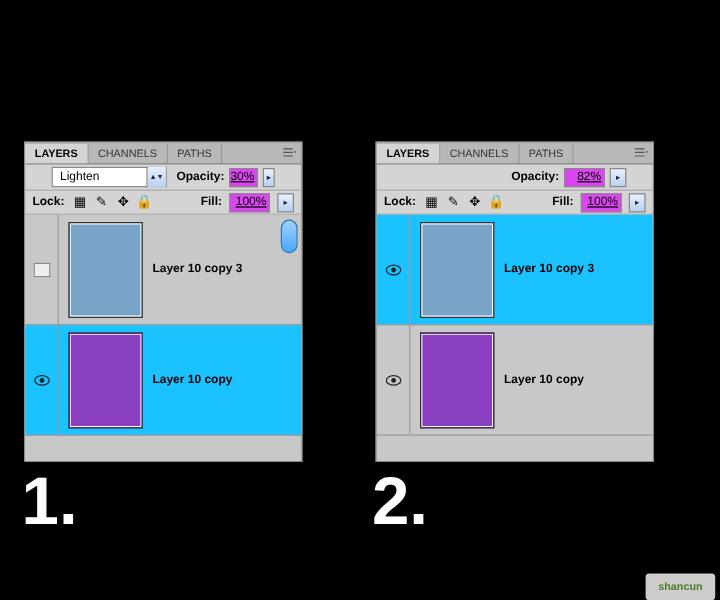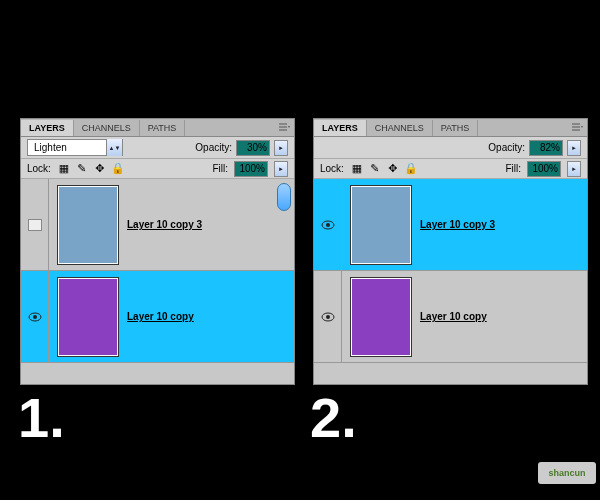--- a/index.html
+++ b/index.html
@@ -1,49 +1,49 @@
 <!DOCTYPE html>
 <html><head>
 <meta charset="utf-8">
 <style>
 * { margin: 0; padding: 0; box-sizing: border-box; }
 body { width: 600px; height: 500px; background: #000; font-family: "Lucida Grande", Arial, sans-serif; font-size: 10px; position: relative; }
-.panel { position: absolute; width: 275px; background: #d4d4d4; border: 1px solid #888; }
+.panel { position: absolute; width: 232px; background: #d4d4d4; border: 1px solid #888; }
 .panel-1 { left: 20px; top: 118px; }
 .panel-2 { left: 313px; top: 118px; }
 .tabs-row { display: flex; align-items: center; height: 18px; background: #b8b8b8; border-bottom: 1px solid #888; position: relative; }
 .tab { padding: 3px 8px; font-size: 9px; color: #333; border-right: 1px solid #999; }
 .tab.active { background: #d4d4d4; color: #000; font-weight: bold; }
 .menu-icon { position: absolute; right: 4px; top: 3px; width: 12px; height: 10px; }
 .menu-icon svg { width: 100%; height: 100%; }
-.options-row { display: flex; align-items: center; height: 22px; padding: 0 6px; gap: 4px; border-bottom: 1px solid #aaa; }
+.options-row { display: flex; align-items: center; height: 22px; padding: 0 22px; gap: 4px; border-bottom: 1px solid #aaa; }
 .blend-select { display: flex; align-items: center; height: 17px; border: 1px solid #888; background: #fff; }
 .blend-select .txt { padding: 0 6px; font-size: 10px; width: 78px; }
 .blend-select .arrows { width: 16px; height: 17px; background: linear-gradient(#e8f0ff,#b8d0f0); border-left: 1px solid #888; display: flex; flex-direction: column; justify-content: center; align-items: center; font-size: 6px; line-height: 6px; color: #223; }
-.label { font-size: 10px; color: #000; }
-.pct-input { width: 34px; height: 16px; border: 1px solid #888; background: #0f766e; font-size: 10px; text-align: right; padding-right: 2px; line-height: 14px; }
+.label { font-size: 10px; color: #000; font-weight: bold; }
+.pct-input { width: 34px; height: 16px; border: 1px solid #888; background: #d946ef; font-size: 10px; text-align: right; padding-right: 2px; line-height: 14px; text-decoration: underline; }
 .mini-arrow { width: 14px; height: 16px; background: linear-gradient(#e8f0ff,#b8d0f0); border: 1px solid #888; display: flex; align-items: center; justify-content: center; font-size: 7px; color: #223; }
 .lock-row { display: flex; align-items: center; height: 20px; padding: 0 6px; gap: 6px; border-bottom: 1px solid #aaa; font-size: 10px; }
 .lock-icons { display: flex; gap: 4px; align-items: center; }
 .lock-icons span { width: 14px; height: 14px; display: flex; align-items: center; justify-content: center; font-size: 11px; }
 .layers-area { position: relative; background: #c8c8c8; height: 205px; }
 .layer-row { display: flex; align-items: center; height: 92px; border-bottom: 1px solid #999; position: relative; }
 .layer-row.selected { background: #1ac3ff; }
 .vis-col { width: 28px; display: flex; align-items: center; justify-content: center; border-right: 1px solid #999; height: 100%; }
 .eye { width: 14px; height: 10px; }
 .vis-box { width: 14px; height: 12px; border: 1px solid #888; background: #eee; }
 .thumb { width: 62px; height: 80px; border: 1px solid #333; margin: 0 8px; box-shadow: 0 0 0 1px #fff inset; }
 .thumb.blue { background: #7aa4c7; }
 .thumb.purple { background: #8a3fc0; }
-.layer-name { font-size: 10px; color: #000; font-weight: bold; text-decoration: underline; }
+.layer-name { font-size: 10px; color: #000; font-weight: bold; }
 .scroll-cap { position: absolute; right: 3px; top: 4px; width: 14px; height: 28px; background: linear-gradient(#9fd0ff,#4aa8ff); border: 1px solid #3078b0; border-radius: 7px; }
 .number-label { position: absolute; bottom: 50px; color: #fff; font-family: Arial Black, Arial, sans-serif; font-size: 56px; font-weight: 900; }
 .n1 { left: 18px; }
 .n2 { left: 310px; }
-.watermark { position: absolute; right: 4px; bottom: 16px; width: 58px; height: 22px; background: rgba(255,255,255,0.8); border-radius: 3px; display: flex; align-items: center; justify-content: center; font-size: 9px; color: #4a7a2a; font-weight: bold; }
+.watermark { position: absolute; right: 4px; bottom: 0; width: 58px; height: 22px; background: rgba(255,255,255,0.8); border-radius: 3px; display: flex; align-items: center; justify-content: center; font-size: 9px; color: #4a7a2a; font-weight: bold; }
 .spacer { flex: 1; }
 </style>
 </head>
 <body>
 
 <div class="panel panel-1">
   <div class="tabs-row">
     <div class="tab active">LAYERS</div>
     <div class="tab">CHANNELS</div>
     <div class="tab">PATHS</div>

